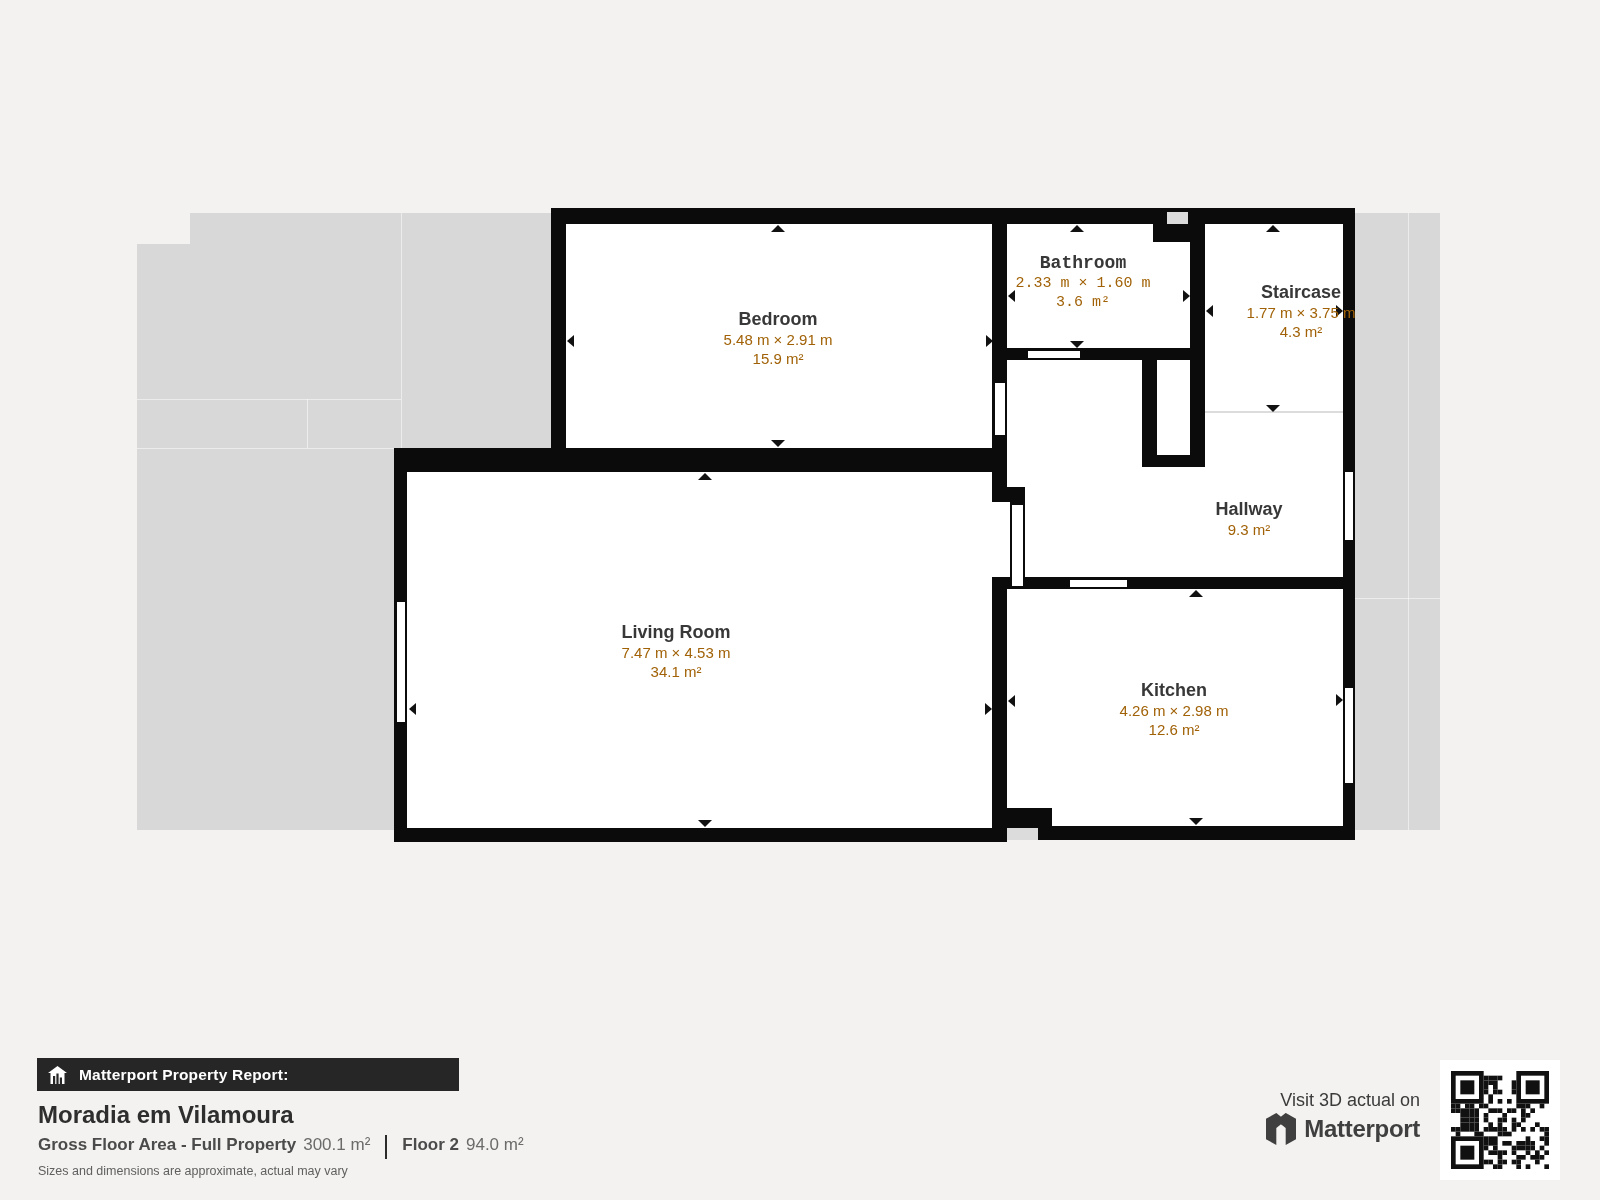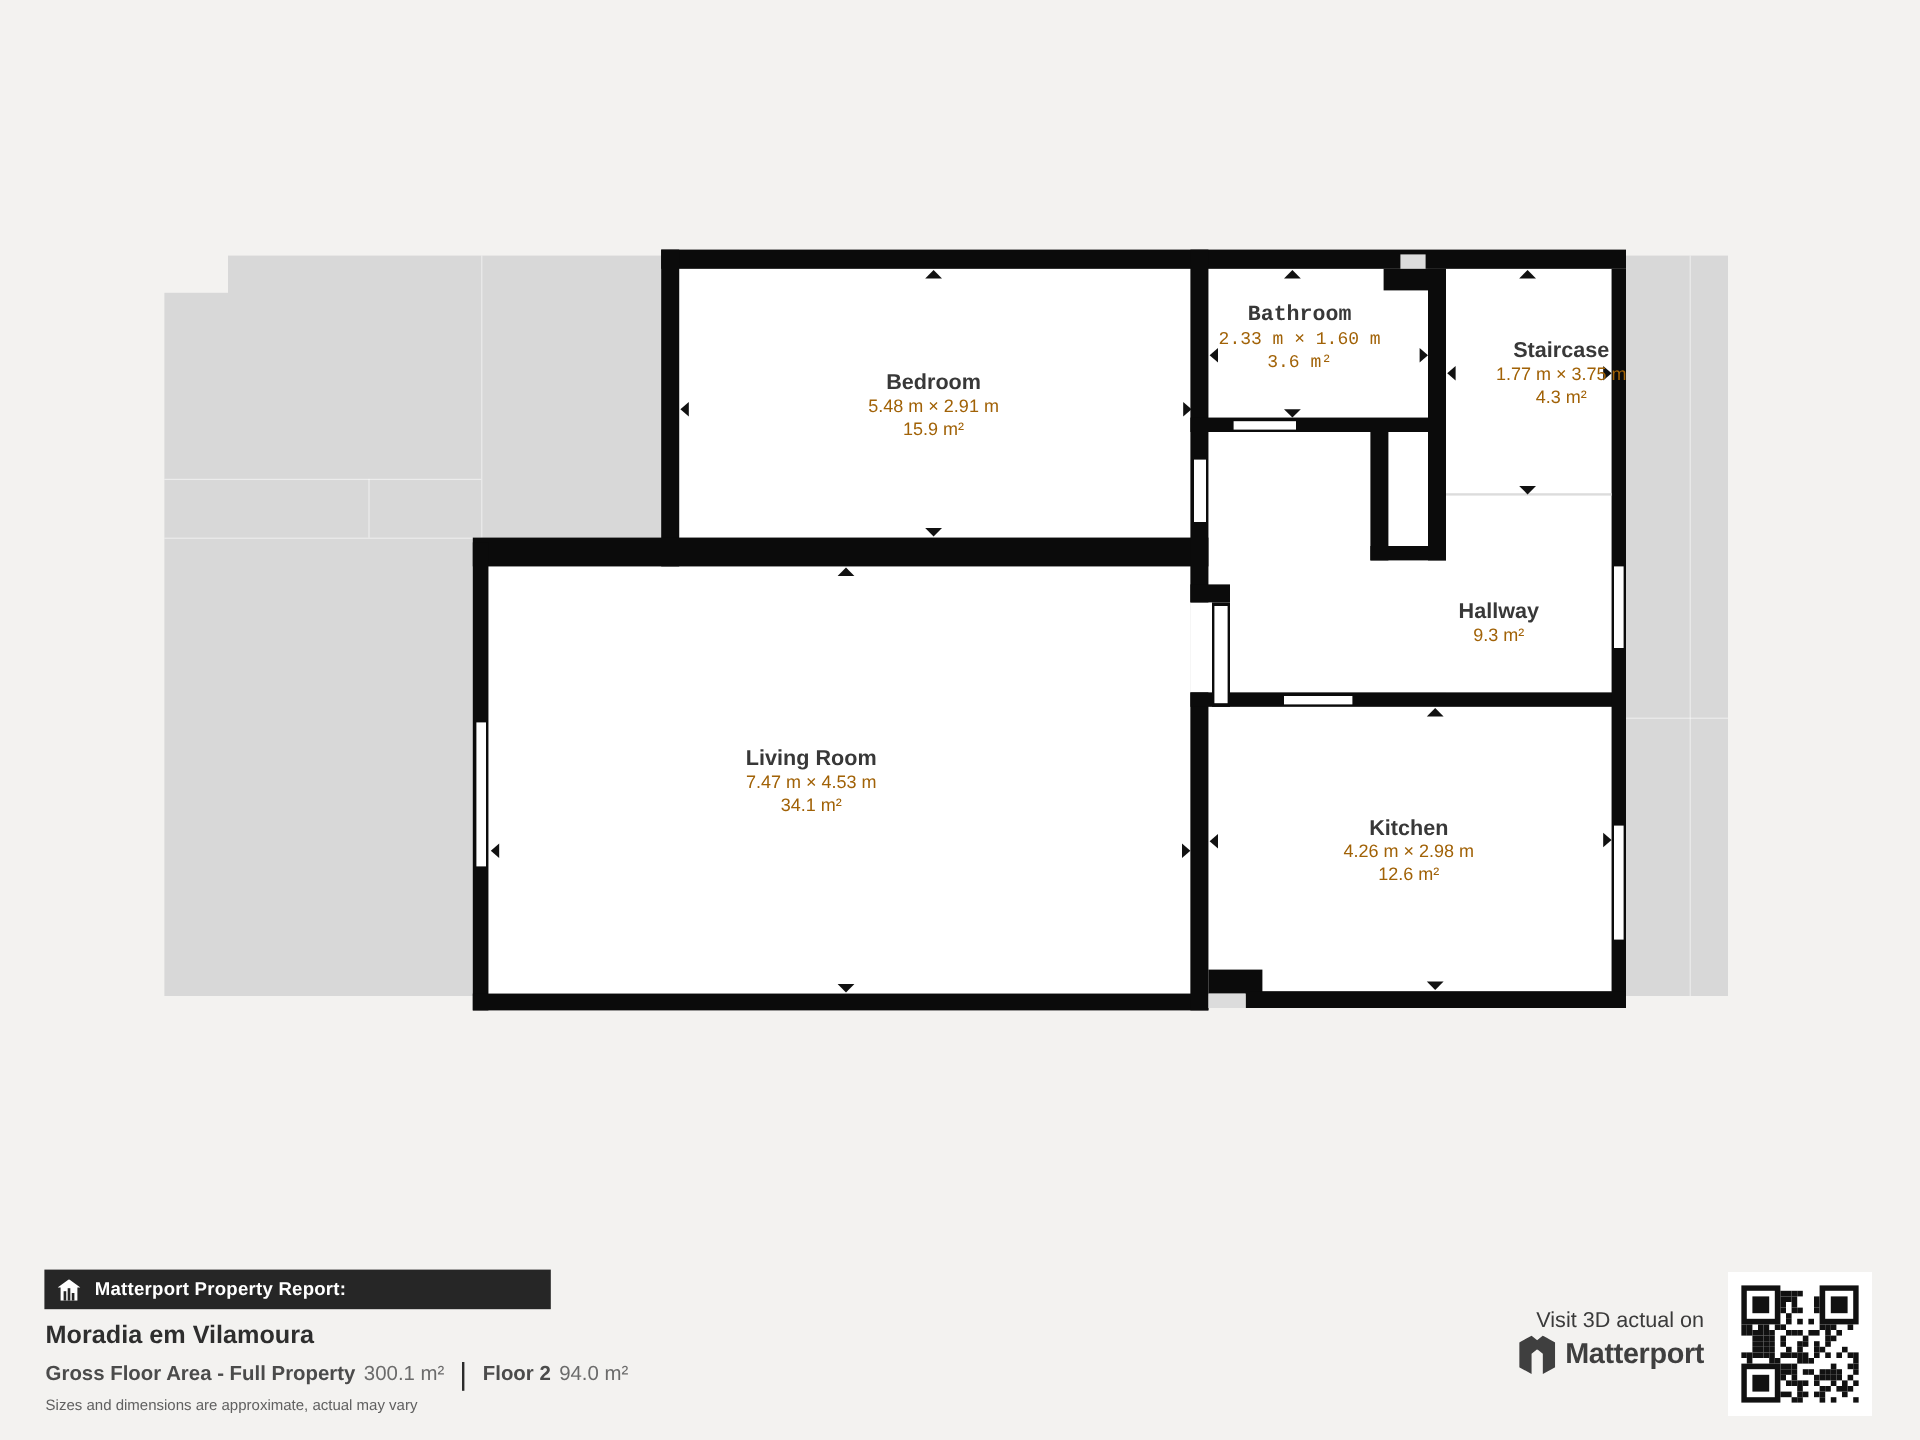--- a/index.html
+++ b/index.html
@@ -23,21 +23,21 @@
 
   
   .room-label{position:absolute;transform:translate(-50%,-50%);text-align:center;white-space:nowrap;}
   .rname{font-size:18px;font-weight:bold;color:#383838;line-height:21px;}
   .rdims,.rarea{font-size:15px;color:#a16207;line-height:19px;}
 
   
   .report-bar{position:absolute;left:37px;top:1058px;width:422px;height:33px;background:#262626;
               display:flex;align-items:center;gap:12px;padding-left:11px;box-sizing:border-box;}
   .report-bar-label{color:#ffffff;font-size:15.5px;font-weight:bold;letter-spacing:.2px;}
-  .property-name{position:absolute;left:38px;top:1101px;font-size:21px;font-weight:bold;color:#2e2e2e;}
+  .property-name{position:absolute;left:38px;top:1101px;font-size:24px;font-weight:bold;color:#2e2e2e;}
   .area-line{position:absolute;left:38px;top:1135px;display:flex;align-items:flex-start;font-size:17px;color:#6b6b6b;}
   .area-line b{color:#4b4b4b;margin-right:7px;}
   .area-divider{width:2px;height:24px;background:#2b2b2b;margin:0 15px;}
   .disclaimer{position:absolute;left:38px;top:1164px;font-size:12.5px;color:#606060;}
 
   .visit-text{position:absolute;left:1190px;top:1090px;width:230px;text-align:right;
               font-size:18px;color:#3b3b3b;}
   .brand-row{position:absolute;left:1150px;top:1112px;width:270px;display:flex;align-items:center;
              justify-content:flex-end;gap:8px;}
   .brand-word{font-size:24px;font-weight:bold;color:#3f3f3f;letter-spacing:-0.3px;}

